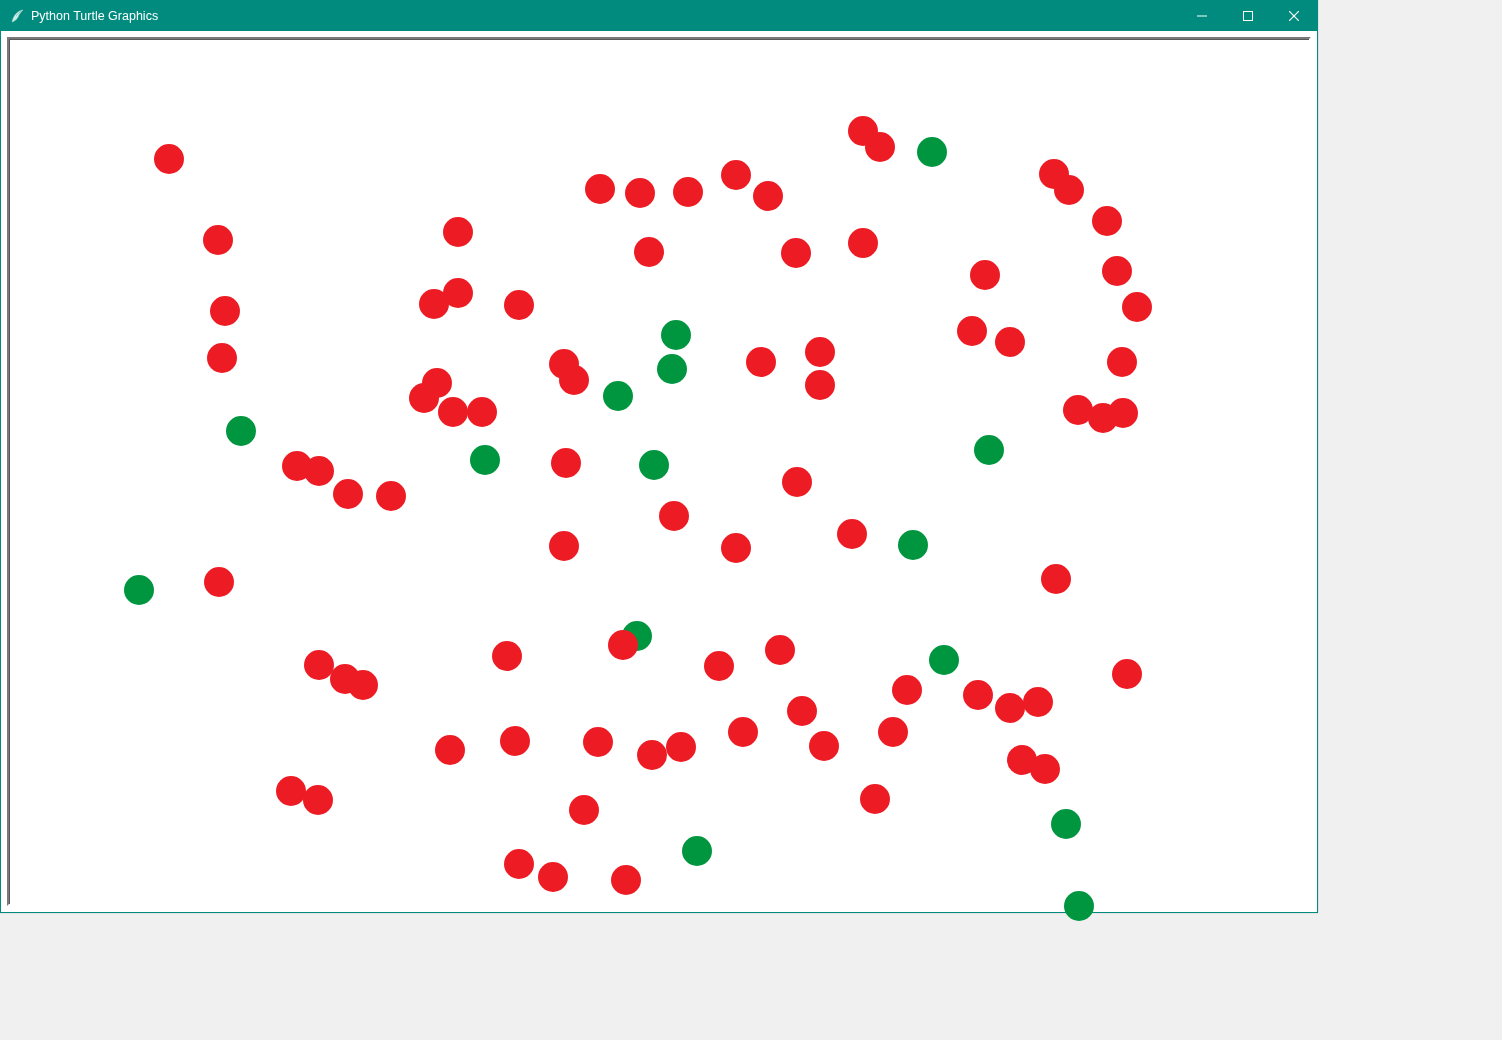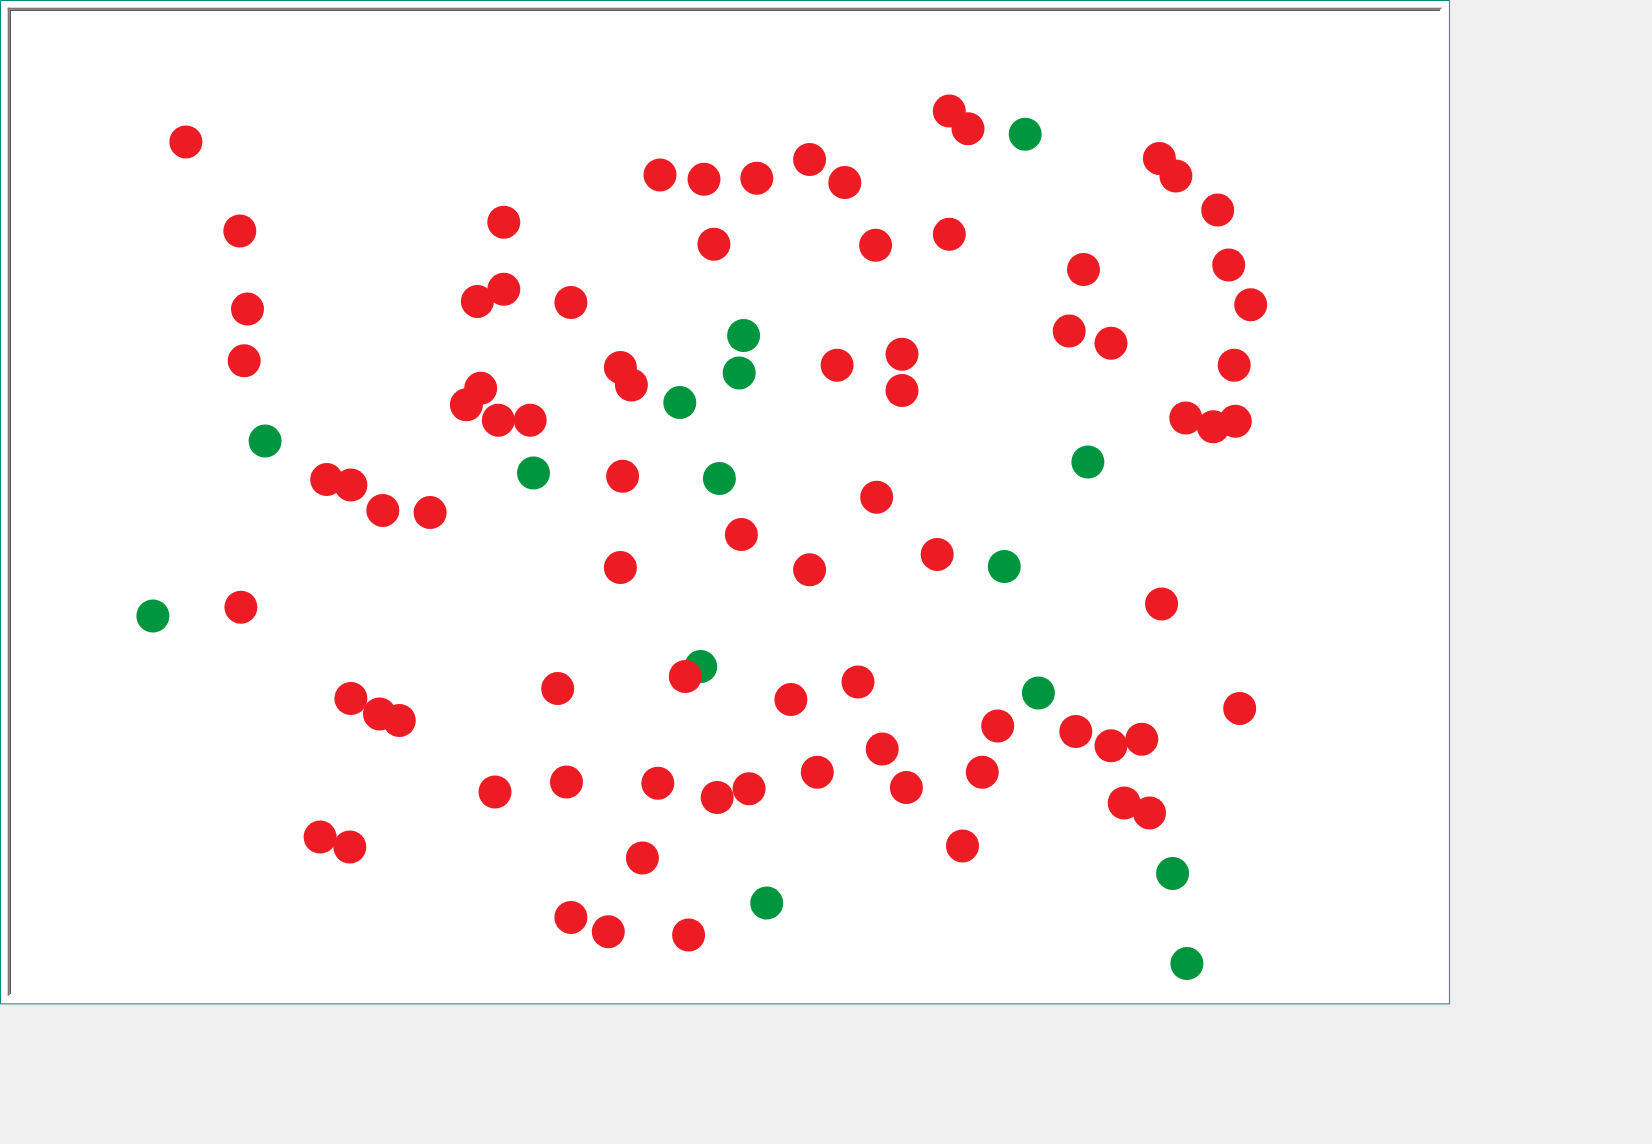--- a/index.html
+++ b/index.html
@@ -82,20 +82,47 @@
     border-radius: 50%;
   }
   .dot.red   { background: #ed1c24; }
   .dot.green { background: #009640; }
 </style>
 </head>
 <body>
 
 <div class="window">
 
+  <div class="titlebar">
+    <span class="app-icon">
+      <svg viewBox="0 0 16 16">
+        <path d="M3 14 C5 6, 9 3, 14 2 C12 4, 10 6, 9 9 C8 11, 6 13, 3 14 Z" fill="#cfeee9" stroke="#9fd9d0" stroke-width="0.6"></path>
+        <line x1="7" y1="8" x2="12" y2="3" stroke="#6fb9af" stroke-width="0.6"></line>
+      </svg>
+    </span>
+    <span class="title">Python Turtle Graphics</span>
+    <span class="spacer"></span>
+
+    <div class="win-btn" title="minimize">
+      <svg viewBox="0 0 10 10">
+        <rect x="0" y="4.5" width="10" height="1" fill="#fff"></rect>
+      </svg>
+    </div>
+    <div class="win-btn" title="maximize">
+      <svg viewBox="0 0 10 10">
+        <rect x="0.5" y="0.5" width="9" height="9" fill="none" stroke="#fff" stroke-width="1"></rect>
+      </svg>
+    </div>
+    <div class="win-btn close" title="close">
+      <svg viewBox="0 0 10 10">
+        <line x1="0" y1="0" x2="10" y2="10" stroke="#fff" stroke-width="1.2"></line>
+        <line x1="10" y1="0" x2="0" y2="10" stroke="#fff" stroke-width="1.2"></line>
+      </svg>
+    </div>
+  </div>
 
   <div class="client">
     <div class="canvas-frame">
       <div class="canvas" id="canvas">
           <div class="dot red" style="left: 160px; top: 120px;"></div>
           <div class="dot red" style="left: 209px; top: 201px;"></div>
           <div class="dot red" style="left: 216px; top: 272px;"></div>
           <div class="dot red" style="left: 213px; top: 319px;"></div>
           <div class="dot green" style="left: 232px; top: 392px;"></div>
           <div class="dot green" style="left: 130px; top: 551px;"></div>

